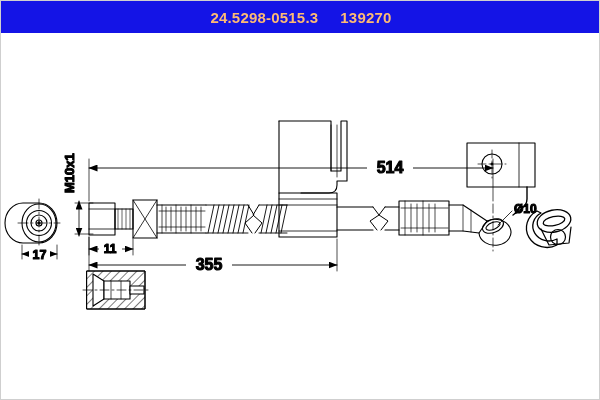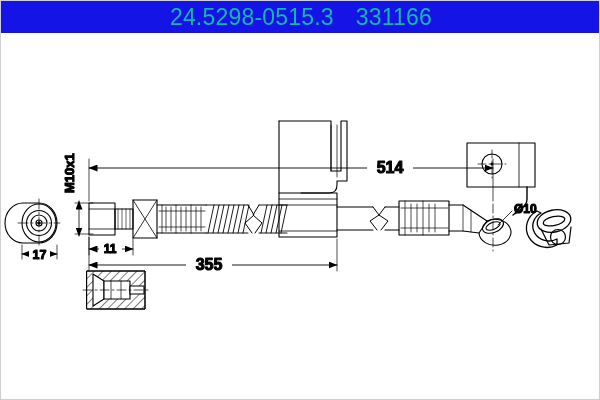--- a/index.html
+++ b/index.html
@@ -30,23 +30,23 @@
     align-items: center;
     justify-content: center;
   }
   #header-bar .title-group {
     display: flex;
     align-items: baseline;
     gap: 22px;
   }
   #header-bar .part-code,
   #header-bar .part-number {
-    color: #14b8a6;
-    font-size: 23px;
-    font-weight: normal;
+    color: #fdba74;
+    font-size: 15px;
+    font-weight: bold;
     letter-spacing: 0.2px;
     font-family: "Liberation Sans", sans-serif;
     white-space: nowrap;
   }
   #drawing-area {
     position: absolute;
     left: 0;
     top: 32px;
     width: 600px;
     height: 368px;
@@ -64,21 +64,21 @@
   }
 </style>
 </head>
 <body>
 
 <div id="page">
 
   <div id="header-bar">
     <div class="title-group">
       <span class="part-code">24.5298-0515.3</span>
-      <span class="part-number">331166</span>
+      <span class="part-number">139270</span>
     </div>
   </div>
 
   <div id="drawing-area">
     <svg class="dwg" viewBox="0 0 600 368" xmlns="http://www.w3.org/2000/svg">
 
       <defs>
         <marker id="arrR" markerWidth="9" markerHeight="7" refX="8.5" refY="3.5" orient="auto" markerUnits="userSpaceOnUse">
           <path d="M0,0 L9,3.5 L0,7 z" fill="#000"></path>
         </marker>

